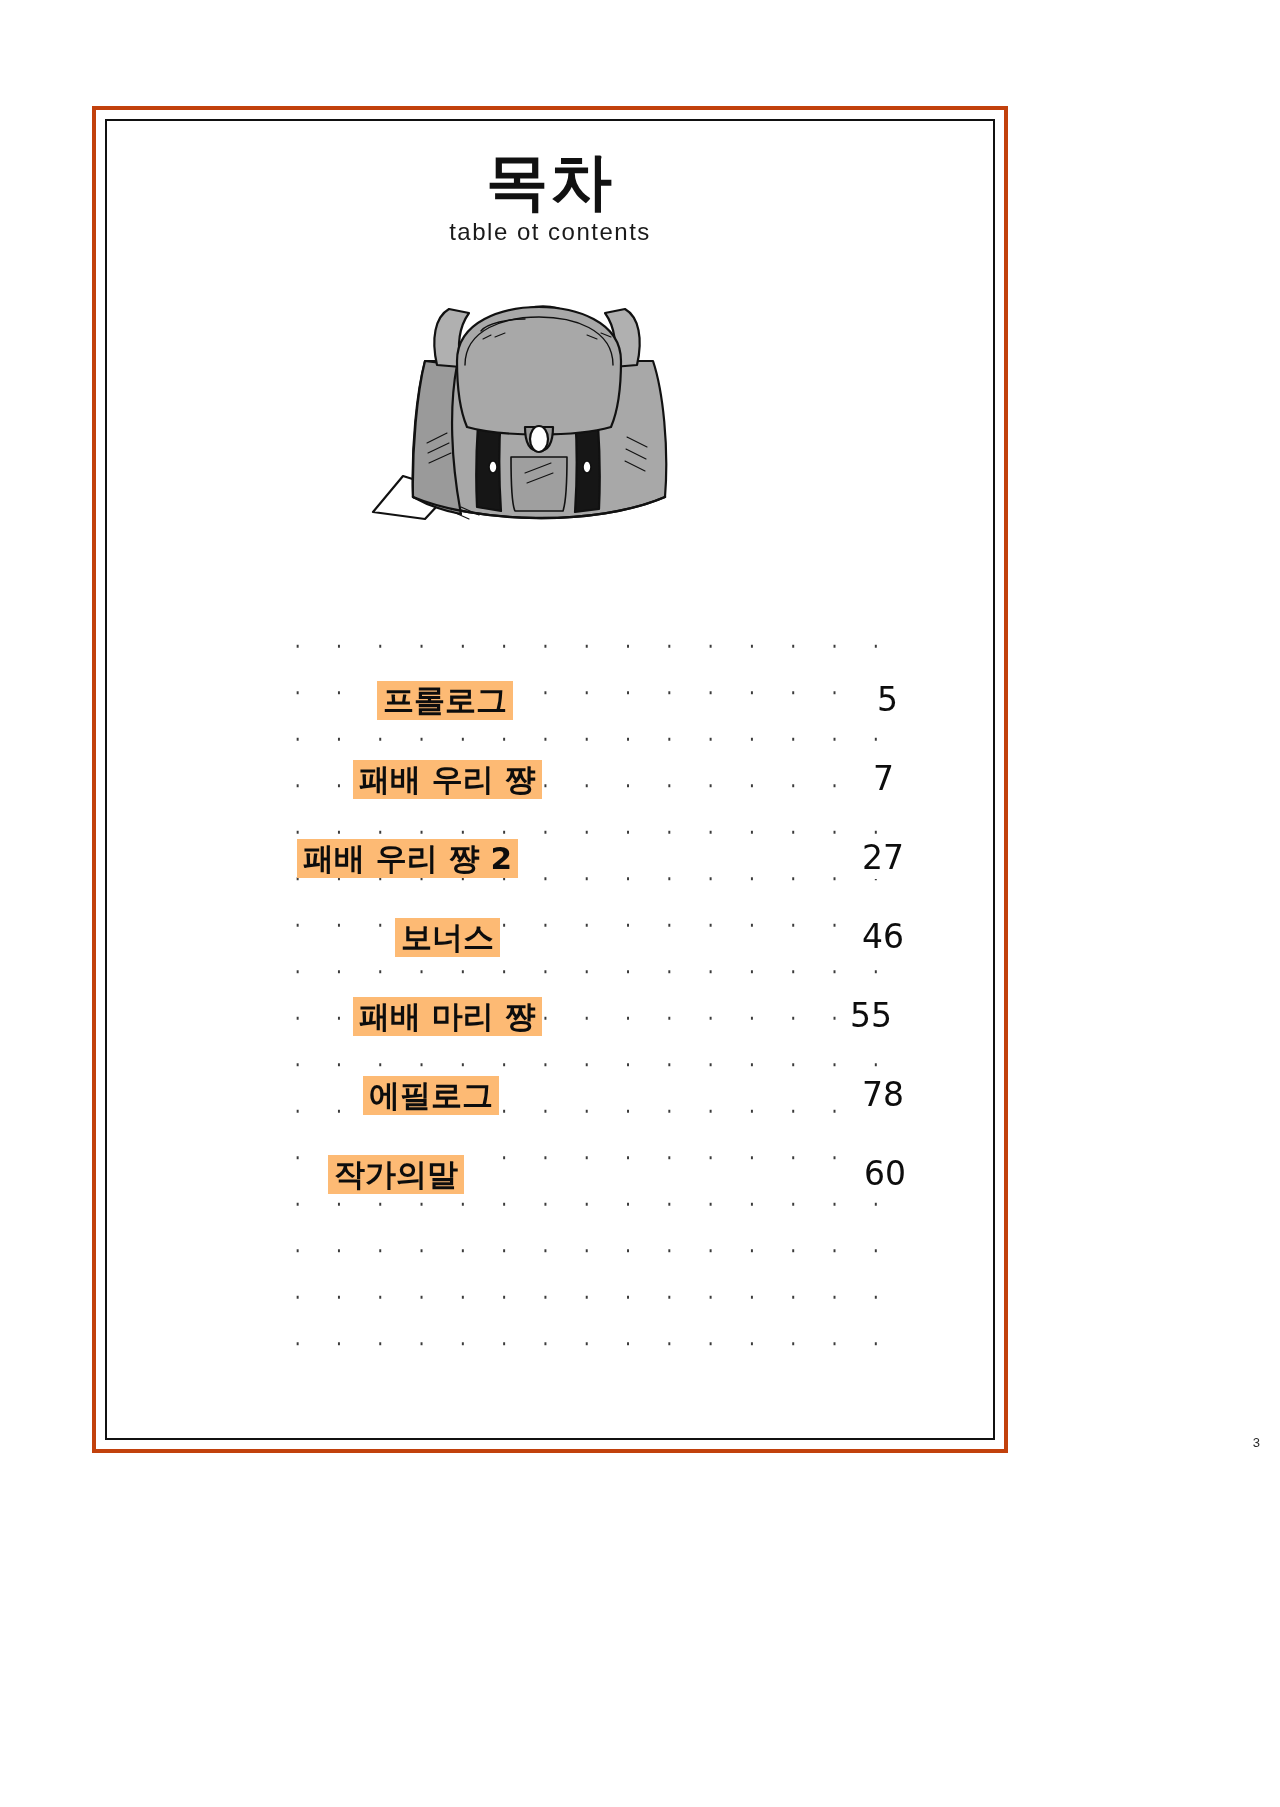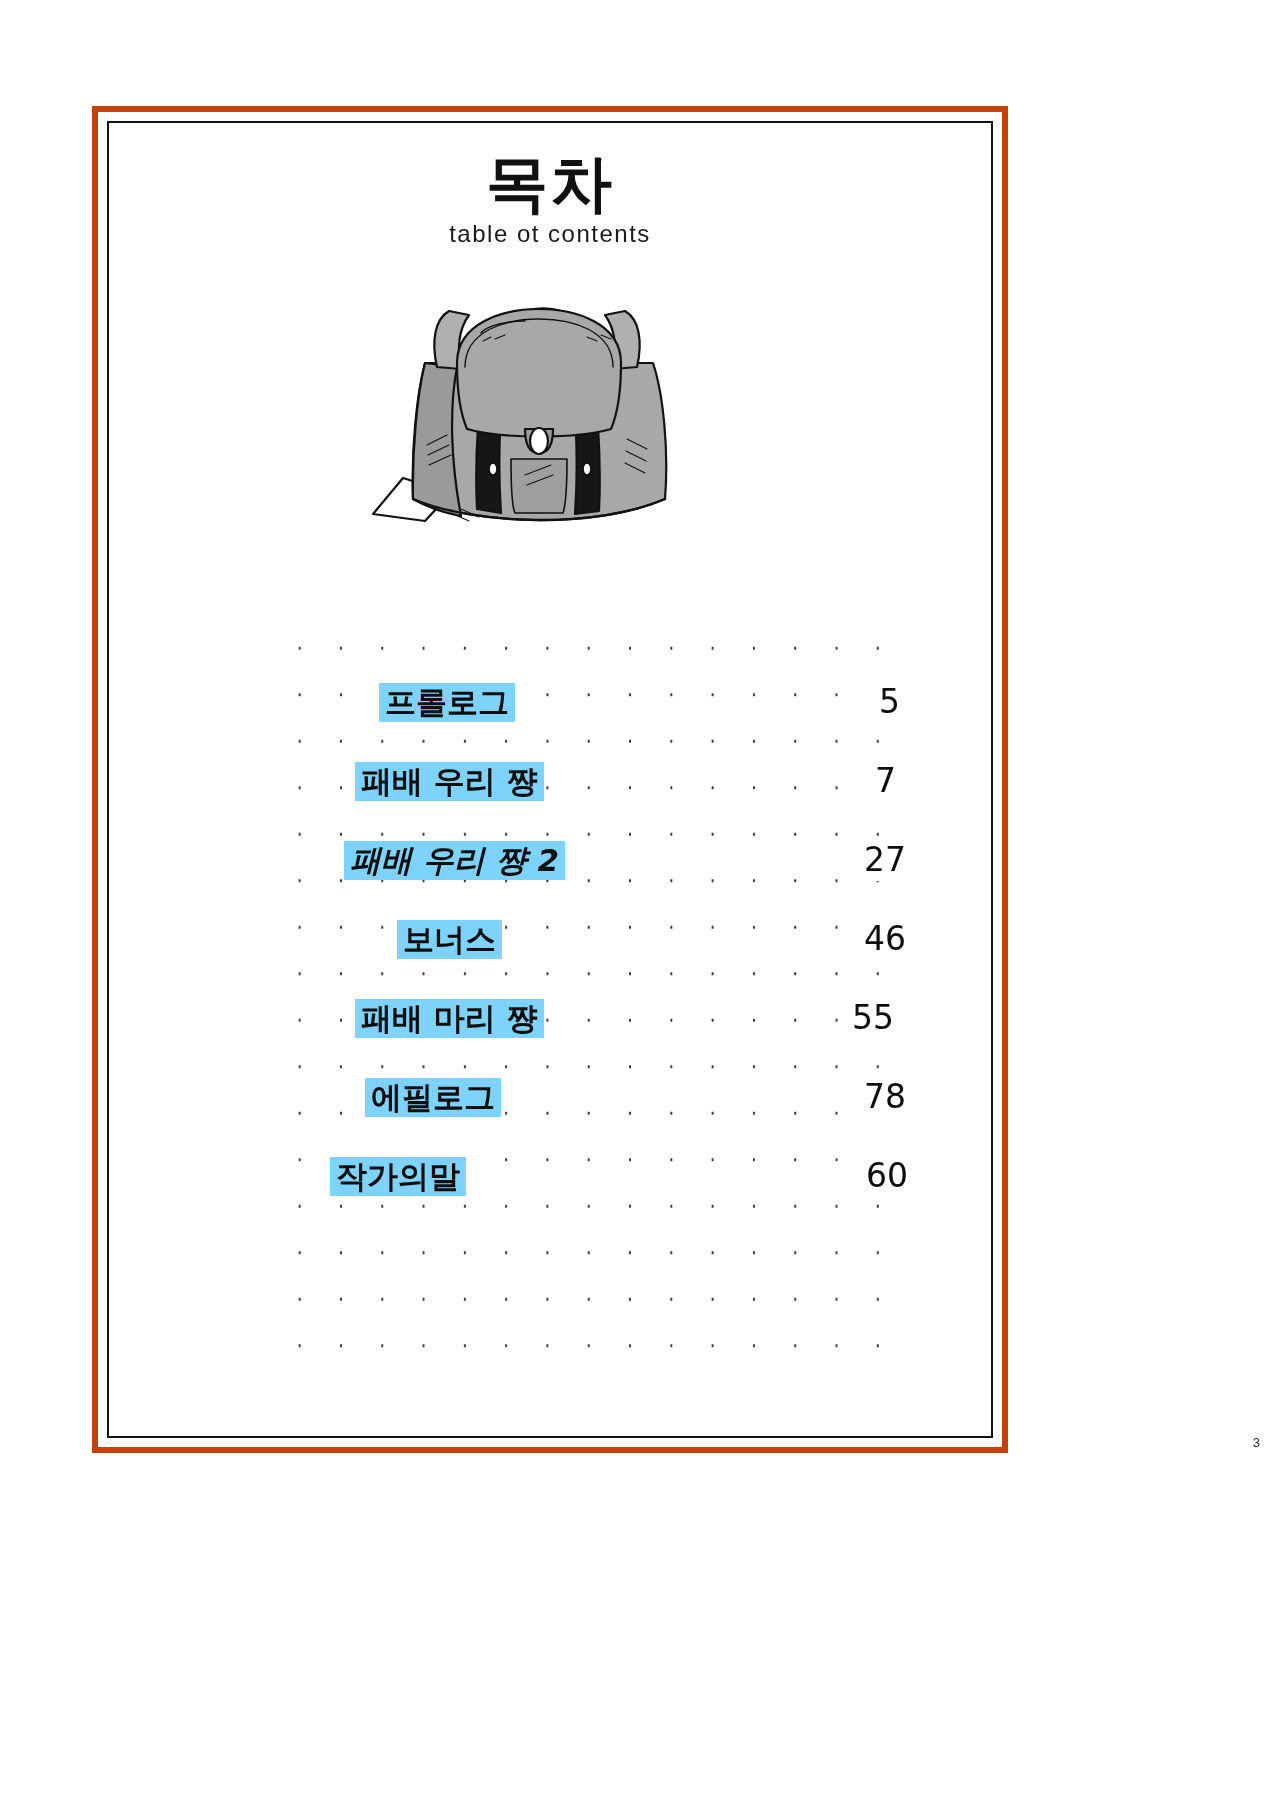--- a/index.html
+++ b/index.html
@@ -15,21 +15,21 @@
     overflow: hidden;
   }
 
   
   #page-frame {
     position: absolute;
     left: 92px;
     top: 106px;
     width: 916px;
     height: 1347px;
-    border: 6px solid #c2410c;
+    border: 4px solid #c2410c;
     box-sizing: border-box;
     background: #ffffff;
   }
   #page-frame-inner {
     position: absolute;
     left: 9px;
     top: 9px;
     right: 9px;
     bottom: 9px;
     border: 2px solid #111111;
@@ -102,38 +102,38 @@
     display: flex;
     align-items: center;
     position: relative;
   }
   .toc-title {
     font-family: "DejaVu Sans", sans-serif;
     font-size: 31px;
     font-weight: bold;
     color: #0d0d0d;
     white-space: nowrap;
-    background: #7dd3fc;
+    background: #fdba74;
     padding: 2px 6px 2px 6px;
     line-height: 1.1;
   }
   .toc-page {
     position: absolute;
     right: 14px;
     font-family: "DejaVu Sans", sans-serif;
     font-size: 33px;
     color: #0d0d0d;
     background: #ffffff;
     padding: 2px 5px;
     line-height: 1.1;
   }
   
   .r0 .toc-title { margin-left: 120px; }
   .r1 .toc-title { margin-left: 96px; }
-  .r2 .toc-title { margin-left: 85px; font-style: italic; }
+  .r2 .toc-title { margin-left: 40px; }
   .r3 .toc-title { margin-left: 138px; }
   .r4 .toc-title { margin-left: 96px; }
   .r5 .toc-title { margin-left: 106px; }
   .r6 .toc-title { margin-left: 71px; }
 
   .r0 .toc-page { right: 14px; }
   .r1 .toc-page { right: 18px; }
   .r2 .toc-page { right: 8px; }
   .r3 .toc-page { right: 8px; }
   .r4 .toc-page { right: 20px; }

